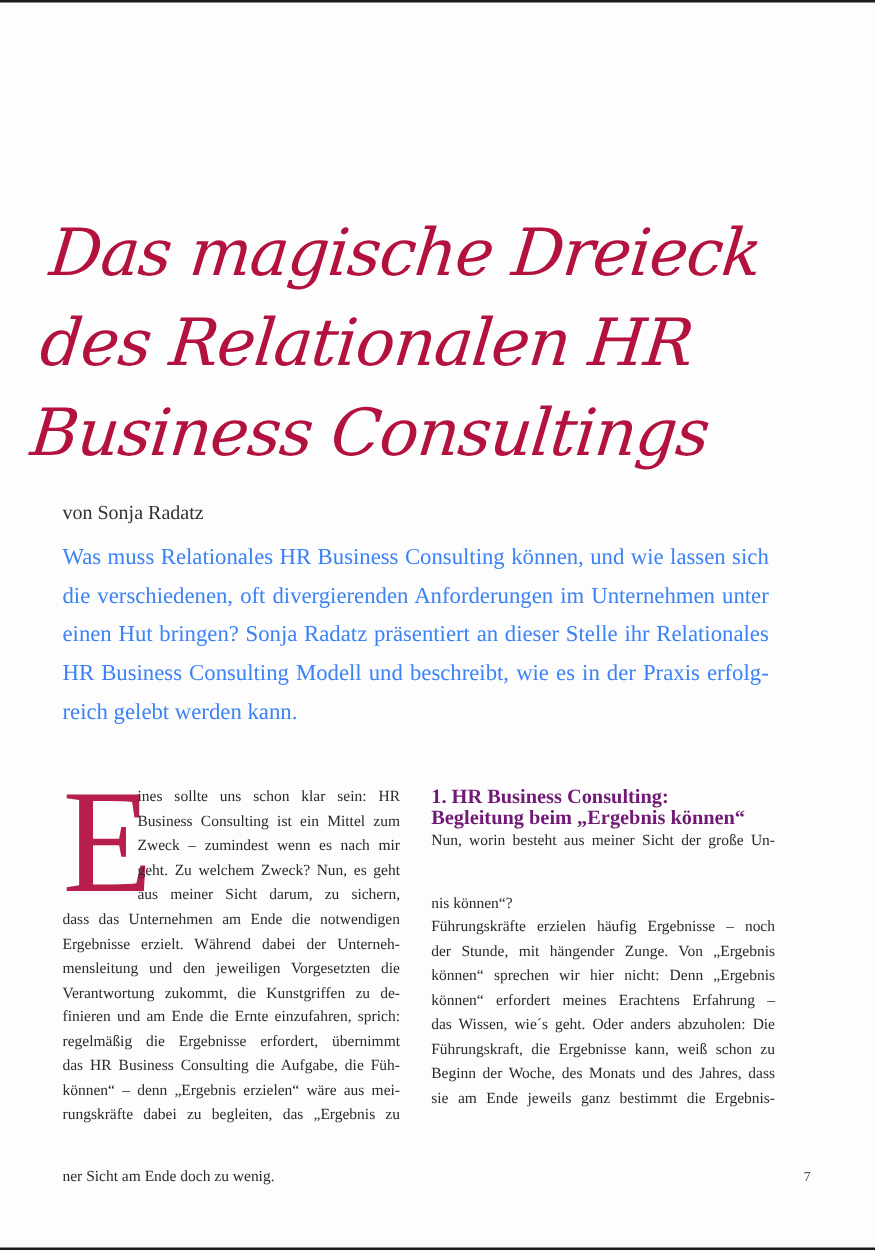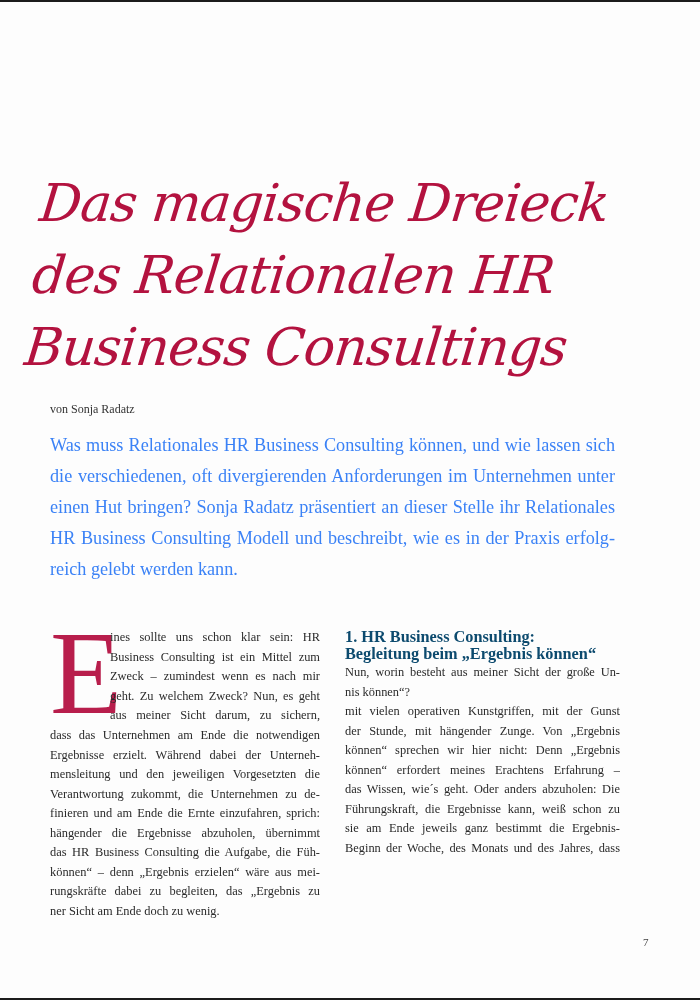--- a/index.html
+++ b/index.html
@@ -19,52 +19,52 @@
       position: absolute; left: 44px; top: 132px; width: 560px;
       font-family: "DejaVu Serif", serif; font-style: italic;
       font-size: 52px; line-height: 72px; font-weight: normal;
       color: #b3123f; letter-spacing: -1px;
       transform: skewX(-6deg); transform-origin: left top;
     }
     .title .line { display: block; white-space: nowrap; }
 
     .byline {
       position: absolute; left: 50px; top: 402px;
-      font-size: 12px; color: #333;
+      font-size: 16px; color: #333;
     }
 
     .intro {
       position: absolute; left: 50px; top: 430px; width: 565px;
       font-size: 18.2px; line-height: 31px; color: #3b82f6;
       text-align: justify;
     }
     .intro .line { display: block; white-space: nowrap; text-align-last: justify; }
     .intro .line.last { text-align-last: left; }
 
     .col {
       position: absolute; top: 628px;
       font-size: 12.4px; line-height: 19.5px; color: #2a2a2a;
     }
     .col .line { display: block; white-space: nowrap; text-align: justify; text-align-last: justify; }
-    .col .line.last { text-align-last: left; }
+    .col .line.last { text-align-last: left; margin-top: 30px; }
     .col-left { left: 50px; width: 270px; }
     .col-right { left: 345px; width: 275px; }
 
     .dropcap-row { display: flex; }
     .dropcap {
       font-family: "Liberation Serif", serif; color: #b81e4c;
       font-size: 118px; line-height: 84px; width: 60px;
       margin-top: 4px; margin-right: 0; flex: 0 0 60px;
       height: 94px; overflow: visible;
     }
     .dropcap-lines { flex: 1; }
 
     .section-heading {
       font-family: "Liberation Serif", serif; font-weight: bold;
-      color: #0c4a6e; font-size: 16.3px; line-height: 17px; margin: 0 0 1px 0;
+      color: #701a75; font-size: 16.3px; line-height: 17px; margin: 0 0 1px 0;
     }
     .section-heading .line { text-align: left; text-align-last: left; }
 
     .page-number {
       position: absolute; left: 643px; top: 936px; font-size: 11px; color: #444;
     }
   </style>
 </head>
 <body>
 
@@ -93,45 +93,45 @@
       <span class="line">ines sollte uns schon klar sein: HR</span>
       <span class="line">Business Consulting ist ein Mittel zum</span>
       <span class="line">Zweck – zumindest wenn es nach mir</span>
       <span class="line">geht. Zu welchem Zweck? Nun, es geht</span>
       <span class="line">aus meiner Sicht darum, zu sichern,</span>
     </div>
   </div>
   <span class="line">dass das Unternehmen am Ende die notwendigen</span>
   <span class="line">Ergebnisse erzielt. Während dabei der Unterneh-</span>
   <span class="line">mensleitung und den jeweiligen Vorgesetzten die</span>
-  <span class="line">Verantwortung zukommt, die Unternehmen zu de-</span>
+  <span class="line">Verantwortung zukommt, die Kunstgriffen zu de-</span>
   <span class="line">finieren und am Ende die Ernte einzufahren, sprich:</span>
-  <span class="line">hängender die Ergebnisse abzuholen, übernimmt</span>
+  <span class="line">regelmäßig die Ergebnisse erfordert, übernimmt</span>
   <span class="line">das HR Business Consulting die Aufgabe, die Füh-</span>
   <span class="line">können“ – denn „Ergebnis erzielen“ wäre aus mei-</span>
   <span class="line">rungskräfte dabei zu begleiten, das „Ergebnis zu</span>
   <span class="line last">ner Sicht am Ende doch zu wenig.</span>
 </div>
 
 <div class="col col-right">
   <h2 class="section-heading">
     <span class="line">1. HR Business Consulting:</span>
     <span class="line">Begleitung beim „Ergebnis können“</span>
   </h2>
   <div>
     <span class="line">Nun, worin besteht aus meiner Sicht der große Un-</span>
     <span class="line last">nis können“?</span>
   </div>
   <div>
-    <span class="line">mit vielen operativen Kunstgriffen, mit der Gunst</span>
+    <span class="line">Führungskräfte erzielen häufig Ergebnisse – noch</span>
     <span class="line">der Stunde, mit hängender Zunge. Von „Ergebnis</span>
     <span class="line">können“ sprechen wir hier nicht: Denn „Ergebnis</span>
     <span class="line">können“ erfordert meines Erachtens Erfahrung –</span>
     <span class="line">das Wissen, wie´s geht. Oder anders abzuholen: Die</span>
     <span class="line">Führungskraft, die Ergebnisse kann, weiß schon zu</span>
+    <span class="line">Beginn der Woche, des Monats und des Jahres, dass</span>
     <span class="line">sie am Ende jeweils ganz bestimmt die Ergebnis-</span>
-    <span class="line">Beginn der Woche, des Monats und des Jahres, dass</span>
   </div>
 </div>
 
 <div class="page-number">7</div>
 
 <div class="edge-bottom"></div>
 
 </body></html>

